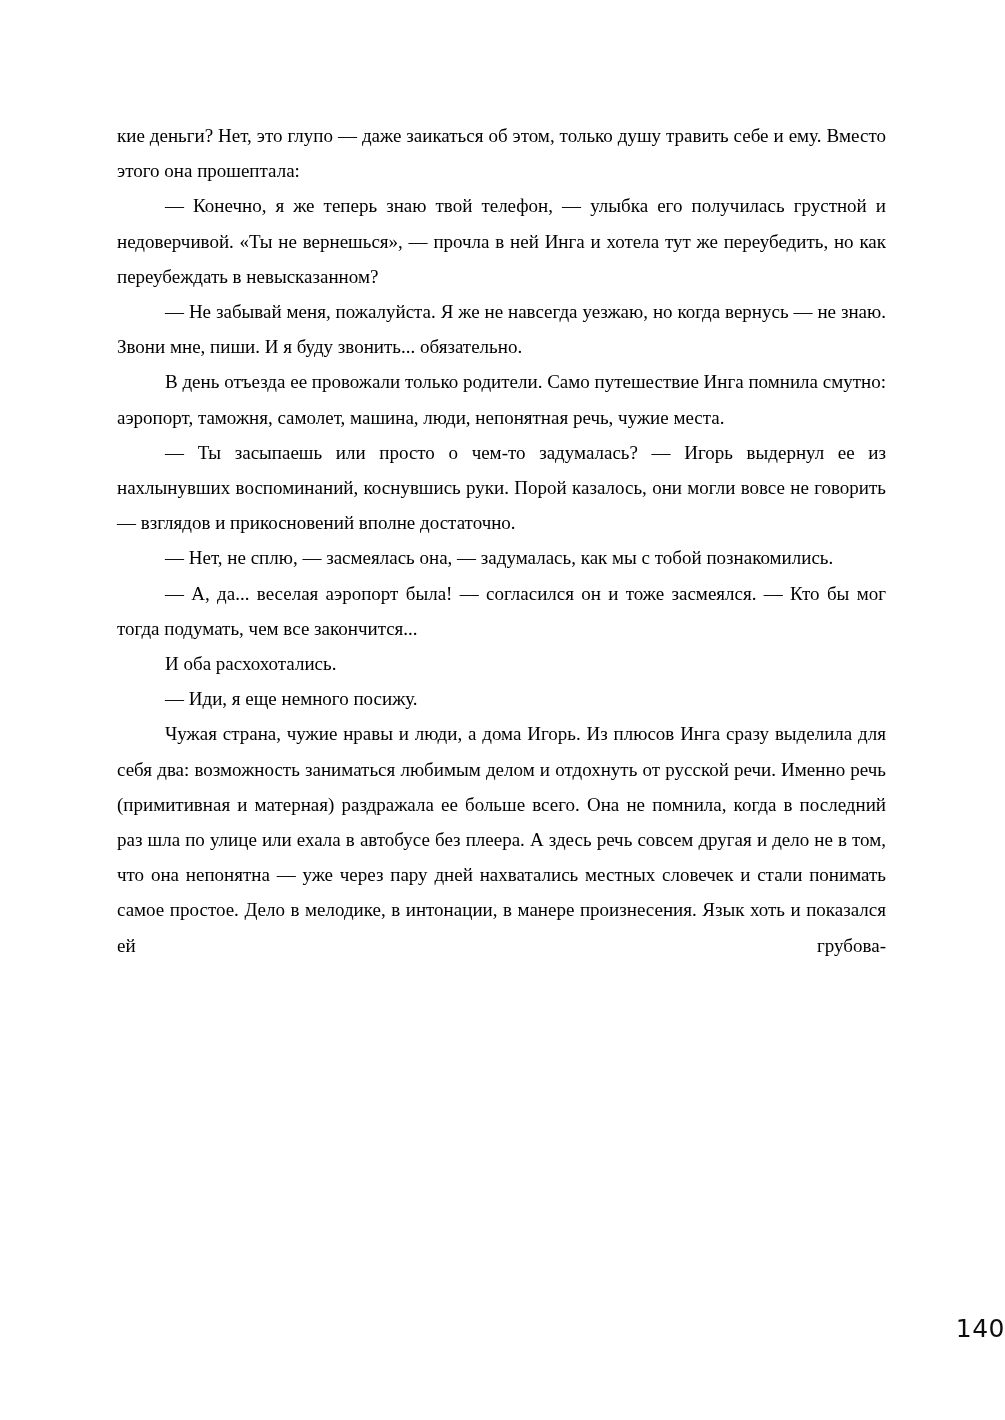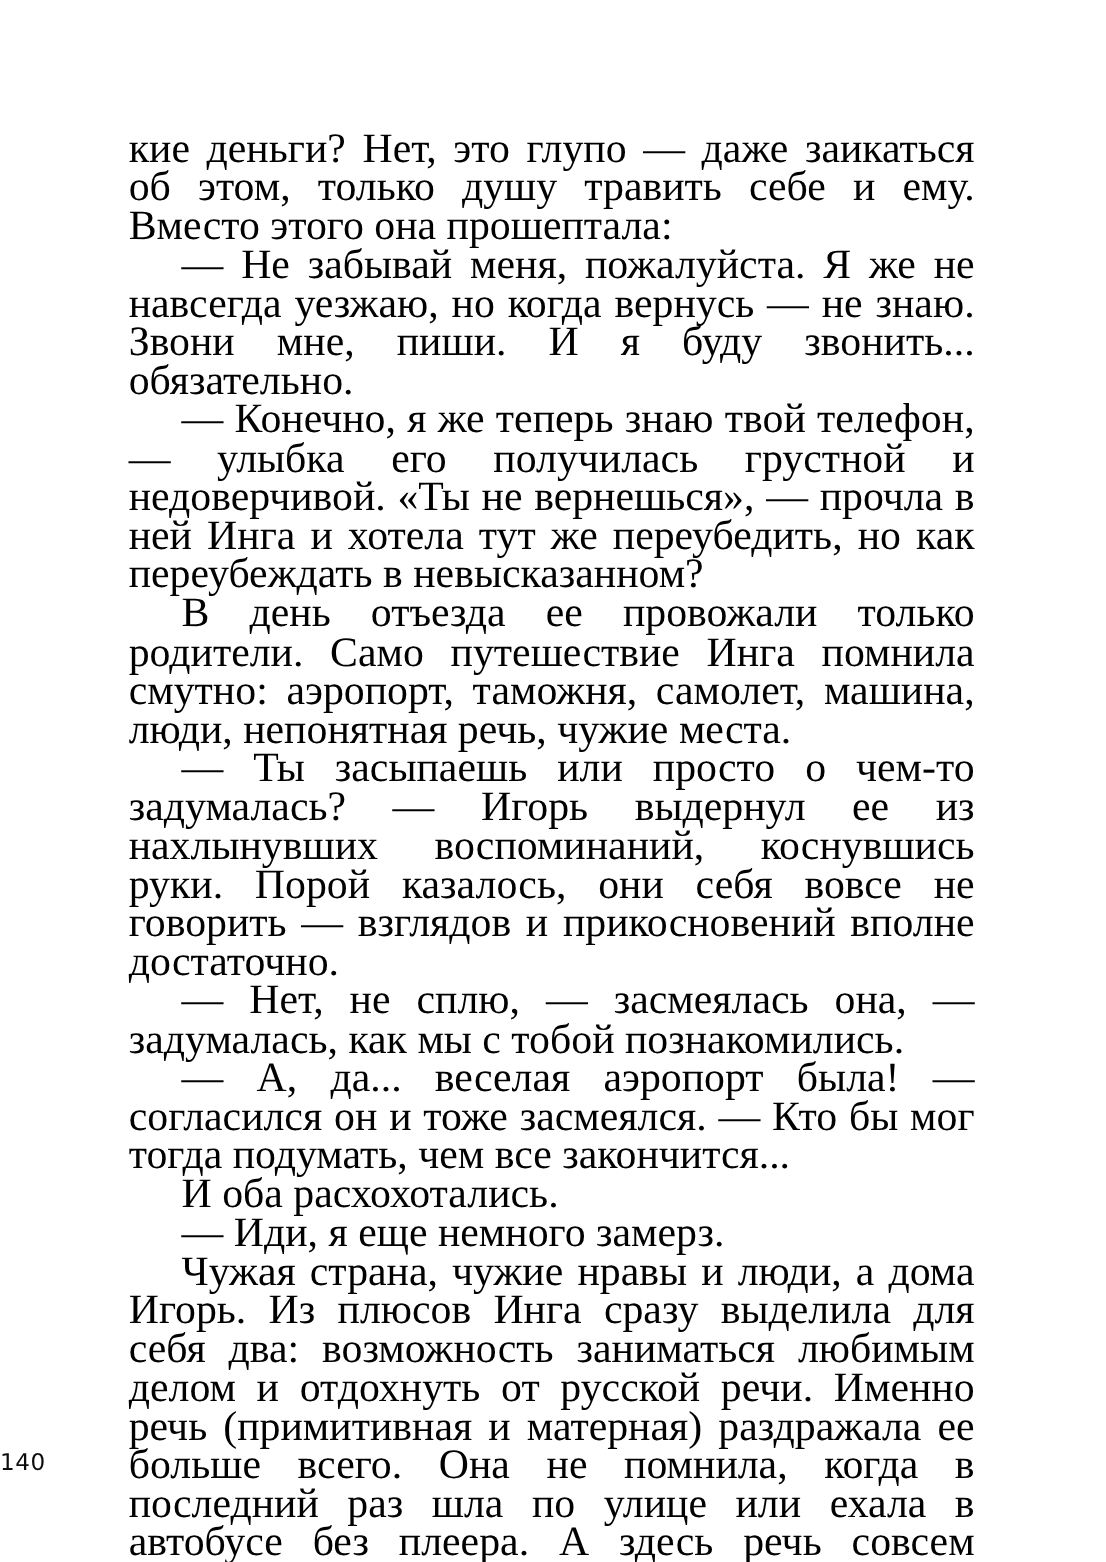--- a/index.html
+++ b/index.html
@@ -29,21 +29,21 @@
 
   .text-block {
     position: absolute;
     left: 117px;
     top: 118px;
     width: 769px;
   }
 
   .para {
     margin: 0;
-    font-size: 38px;
+    font-size: 19px;
     line-height: 35.2px;
     text-align: justify;
     text-justify: inter-word;
     text-indent: 48px;
     hyphens: manual;
     word-spacing: 0px;
   }
 
   
   .para.continued {
@@ -53,43 +53,43 @@
   
   .para.force-justify-last {
     text-align-last: justify;
   }
 
   .page-number {
     position: absolute;
     left: 0;
     top: 1313px;
     width: 1005px;
-    text-align: left;
+    text-align: right;
     font-family: "DejaVu Sans", "Liberation Sans", sans-serif;
-    font-size: 21px;
+    font-size: 25px;
     line-height: 32px;
     color: #0d0d0d;
     letter-spacing: 0.5px;
   }
 </style>
 </head>
 <body>
 
 <div class="page">
 
   <div class="text-block">
 
     <p class="para continued">кие деньги? Нет, это глупо — даже заикаться об этом, только душу травить себе и ему. Вместо этого она прошептала:</p>
+    <p class="para">— Конечно, я же теперь знаю твой телефон, — улыбка его получилась грустной и недоверчивой. «Ты не вернешься», — прочла в ней Инга и хотела тут же переубедить, но как переубеждать в невысказанном?</p>
     <p class="para">— Не забывай меня, пожалуйста. Я же не навсегда уезжаю, но когда вернусь — не знаю. Звони мне, пиши. И я буду звонить... обязательно.</p>
-    <p class="para">— Конечно, я же теперь знаю твой телефон, — улыбка его получилась грустной и недоверчивой. «Ты не вернешься», — прочла в ней Инга и хотела тут же переубедить, но как переубеждать в невысказанном?</p>
     <p class="para">В день отъезда ее провожали только родители. Само путешествие Инга помнила смутно: аэропорт, таможня, самолет, машина, люди, непонятная речь, чужие места.</p>
-    <p class="para">— Ты засыпаешь или просто о чем-то задумалась? — Игорь выдернул ее из нахлынувших воспоминаний, коснувшись руки. Порой казалось, они себя вовсе не говорить — взглядов и прикосновений вполне достаточно.</p>
+    <p class="para">— Ты засыпаешь или просто о чем-то задумалась? — Игорь выдернул ее из нахлынувших воспоминаний, коснувшись руки. Порой казалось, они могли вовсе не говорить — взглядов и прикосновений вполне достаточно.</p>
     <p class="para">— Нет, не сплю, — засмеялась она, — задумалась, как мы с тобой познакомились.</p>
     <p class="para">— А, да... веселая аэропорт была! — согласился он и тоже засмеялся. — Кто бы мог тогда подумать, чем все закончится...</p>
     <p class="para">И оба расхохотались.</p>
-    <p class="para">— Иди, я еще немного замерз.</p>
+    <p class="para">— Иди, я еще немного посижу.</p>
     <p class="para force-justify-last">Чужая страна, чужие нравы и люди, а дома Игорь. Из плюсов Инга сразу выделила для себя два: возможность заниматься любимым делом и отдохнуть от русской речи. Именно речь (примитивная и матерная) раздражала ее больше всего. Она не помнила, когда в последний раз шла по улице или ехала в автобусе без плеера. А здесь речь совсем другая и дело не в том, что она непонятна — уже через пару дней нахватались местных словечек и стали понимать самое простое. Дело в мелодике, в интонации, в манере произнесения. Язык хоть и показался ей грубова-</p>
 
   </div>
 
   <div class="page-number">140</div>
 
 </div>
 
 </body></html>

